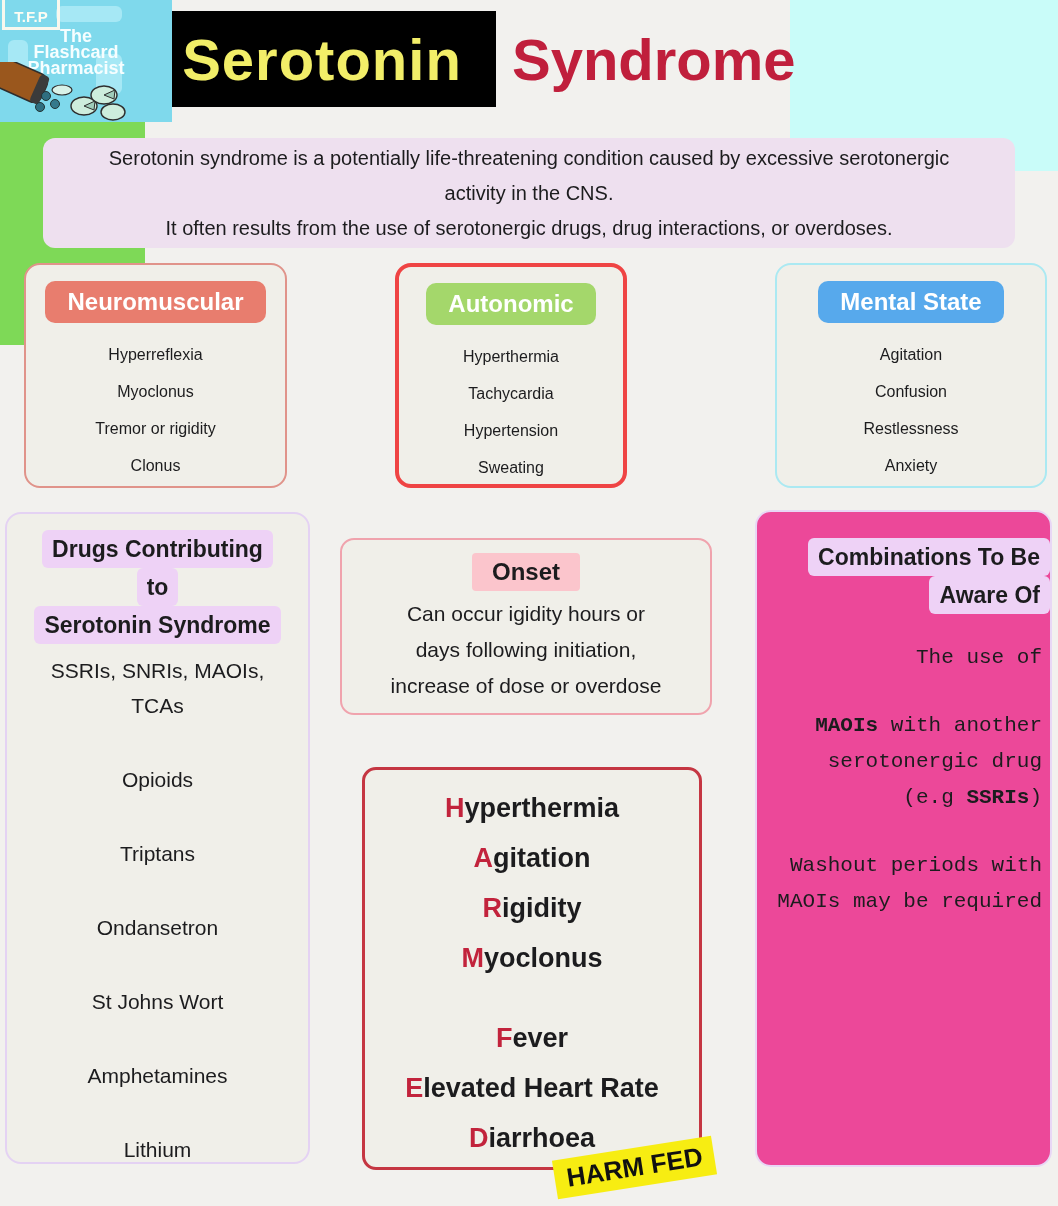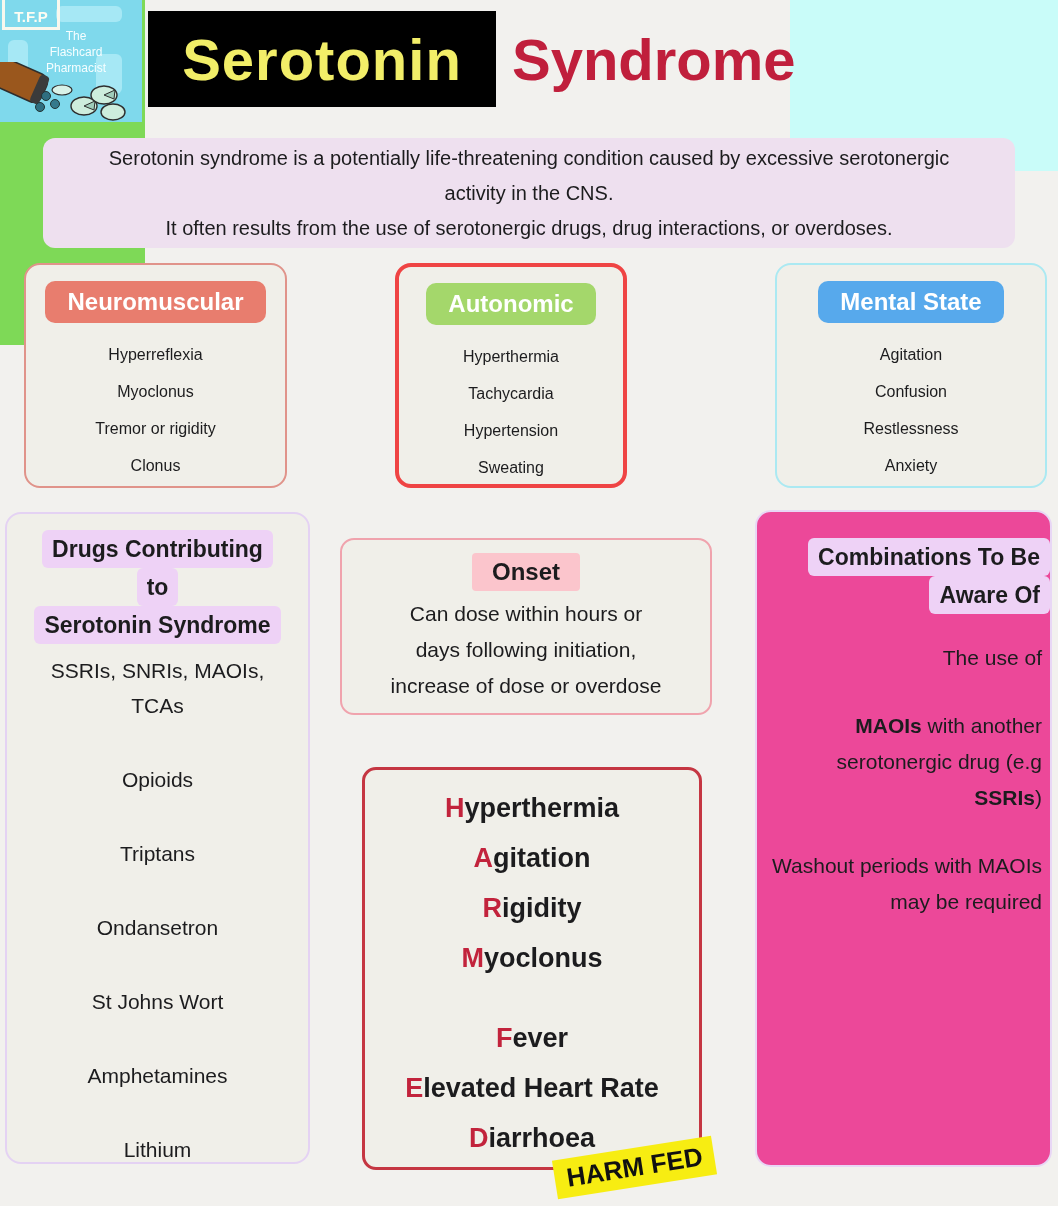--- a/index.html
+++ b/index.html
@@ -7,29 +7,29 @@
   .canvas{
     position:relative;width:1058px;height:1206px;overflow:hidden;
     background:#f2f1ee;color:#1c1c1e;
     font-family:"Liberation Sans","DejaVu Sans",sans-serif;
   }
   
   .green-block{position:absolute;left:0;top:0;width:145px;height:345px;background:#7ed957;z-index:1;}
   .cyan-block{position:absolute;left:790px;top:0;width:268px;height:171px;background:#c9fcf9;z-index:1;}
 
   
-  .logo{position:absolute;left:0;top:0;width:142px;height:122px;background:#7fd9ec;overflow:hidden;z-index:4;}
+  .logo{position:absolute;left:0;top:0;width:142px;height:122px;background:#7fd9ec;overflow:hidden;z-index:4;padding-left:30px;}
   .streak{position:absolute;background:#a6e8f5;border-radius:6px;}
   .st1{left:56px;top:6px;width:66px;height:16px;}
   .st2{left:8px;top:40px;width:20px;height:46px;}
   .st3{left:96px;top:54px;width:26px;height:40px;}
   .tfp-box{position:absolute;left:2px;top:-8px;width:58px;height:38px;border:3px solid #f8f8ee;
     color:#fdfdf3;font-weight:bold;font-size:15px;display:flex;align-items:flex-end;justify-content:center;padding-bottom:2px;box-sizing:border-box;}
   .logo-name{position:absolute;left:26px;top:28px;width:100px;text-align:center;color:#f6feff;
-    font-weight:normal;font-size:12px;line-height:16px;}
+    font-weight:bold;font-size:18px;line-height:16px;}
   .logo-art{position:absolute;left:0;top:62px;width:126px;height:60px;}
 
   
   .title-black{position:absolute;left:148px;top:11px;width:348px;height:96px;background:#000;
     display:flex;align-items:center;justify-content:center;z-index:3;}
   .title-black span{color:#f2ee68;font-size:58px;font-weight:bold;letter-spacing:1px;}
   .title-red{position:absolute;left:512px;top:11px;height:96px;display:flex;align-items:center;
     color:#c01f3c;font-size:58px;font-weight:bold;z-index:3;}
 
   
@@ -69,21 +69,21 @@
   .harm-group{margin-top:13px;font-size:27px;font-weight:bold;line-height:50px;}
   .harm-group.g2{margin-top:30px;}
   .harm-red{color:#c2233c;}
   .harm-badge{position:absolute;right:-16px;bottom:-20px;background:#f7ed12;color:#111;
     font-weight:bold;font-size:26px;padding:4px 12px;transform:rotate(-9deg);z-index:5;}
 
   
   .combo-box{position:absolute;left:755px;top:510px;width:297px;height:657px;background:#ec4899;
     border:2px solid #e8d7f5;border-radius:16px;text-align:right;z-index:2;box-sizing:border-box;}
   .combo-box .hl-heading{margin-top:26px;}
-  .combo-paras{margin-top:26px;font-size:21px;line-height:36px;display:flex;flex-direction:column;gap:32px;}
+  .combo-paras{margin-top:26px;font-size:21px;line-height:36px;display:flex;flex-direction:column;gap:32px;font-family:Liberation Mono, monospace;}
   .combo-paras p{margin:0;padding:0 8px;}
 </style>
 </head>
 <body>
 
 <div class="canvas">
 
   <div class="green-block"></div>
   <div class="cyan-block"></div>
 
@@ -169,21 +169,21 @@
         <div class="li-item">Ondansetron</div>
         <div class="li-item">St Johns Wort</div>
         <div class="li-item">Amphetamines</div>
         <div class="li-item">Lithium</div>
       </div>
   </div>
 
   <div class="onset-box">
     <div class="onset-badge">Onset</div>
     <div class="onset-text">
-      <div>Can dose within hours or</div>
+      <div>Can occur igidity hours or</div>
       <div>days following initiation,</div>
       <div>increase of dose or overdose</div>
     </div>
   </div>
 
   <div class="harm-box">
     <div class="harm-group">
         <div><span class="harm-red">H</span><span>yperthermia</span></div>
         <div><span class="harm-red">A</span><span>gitation</span></div>
         <div><span class="harm-red">R</span><span>igidity</span></div>

